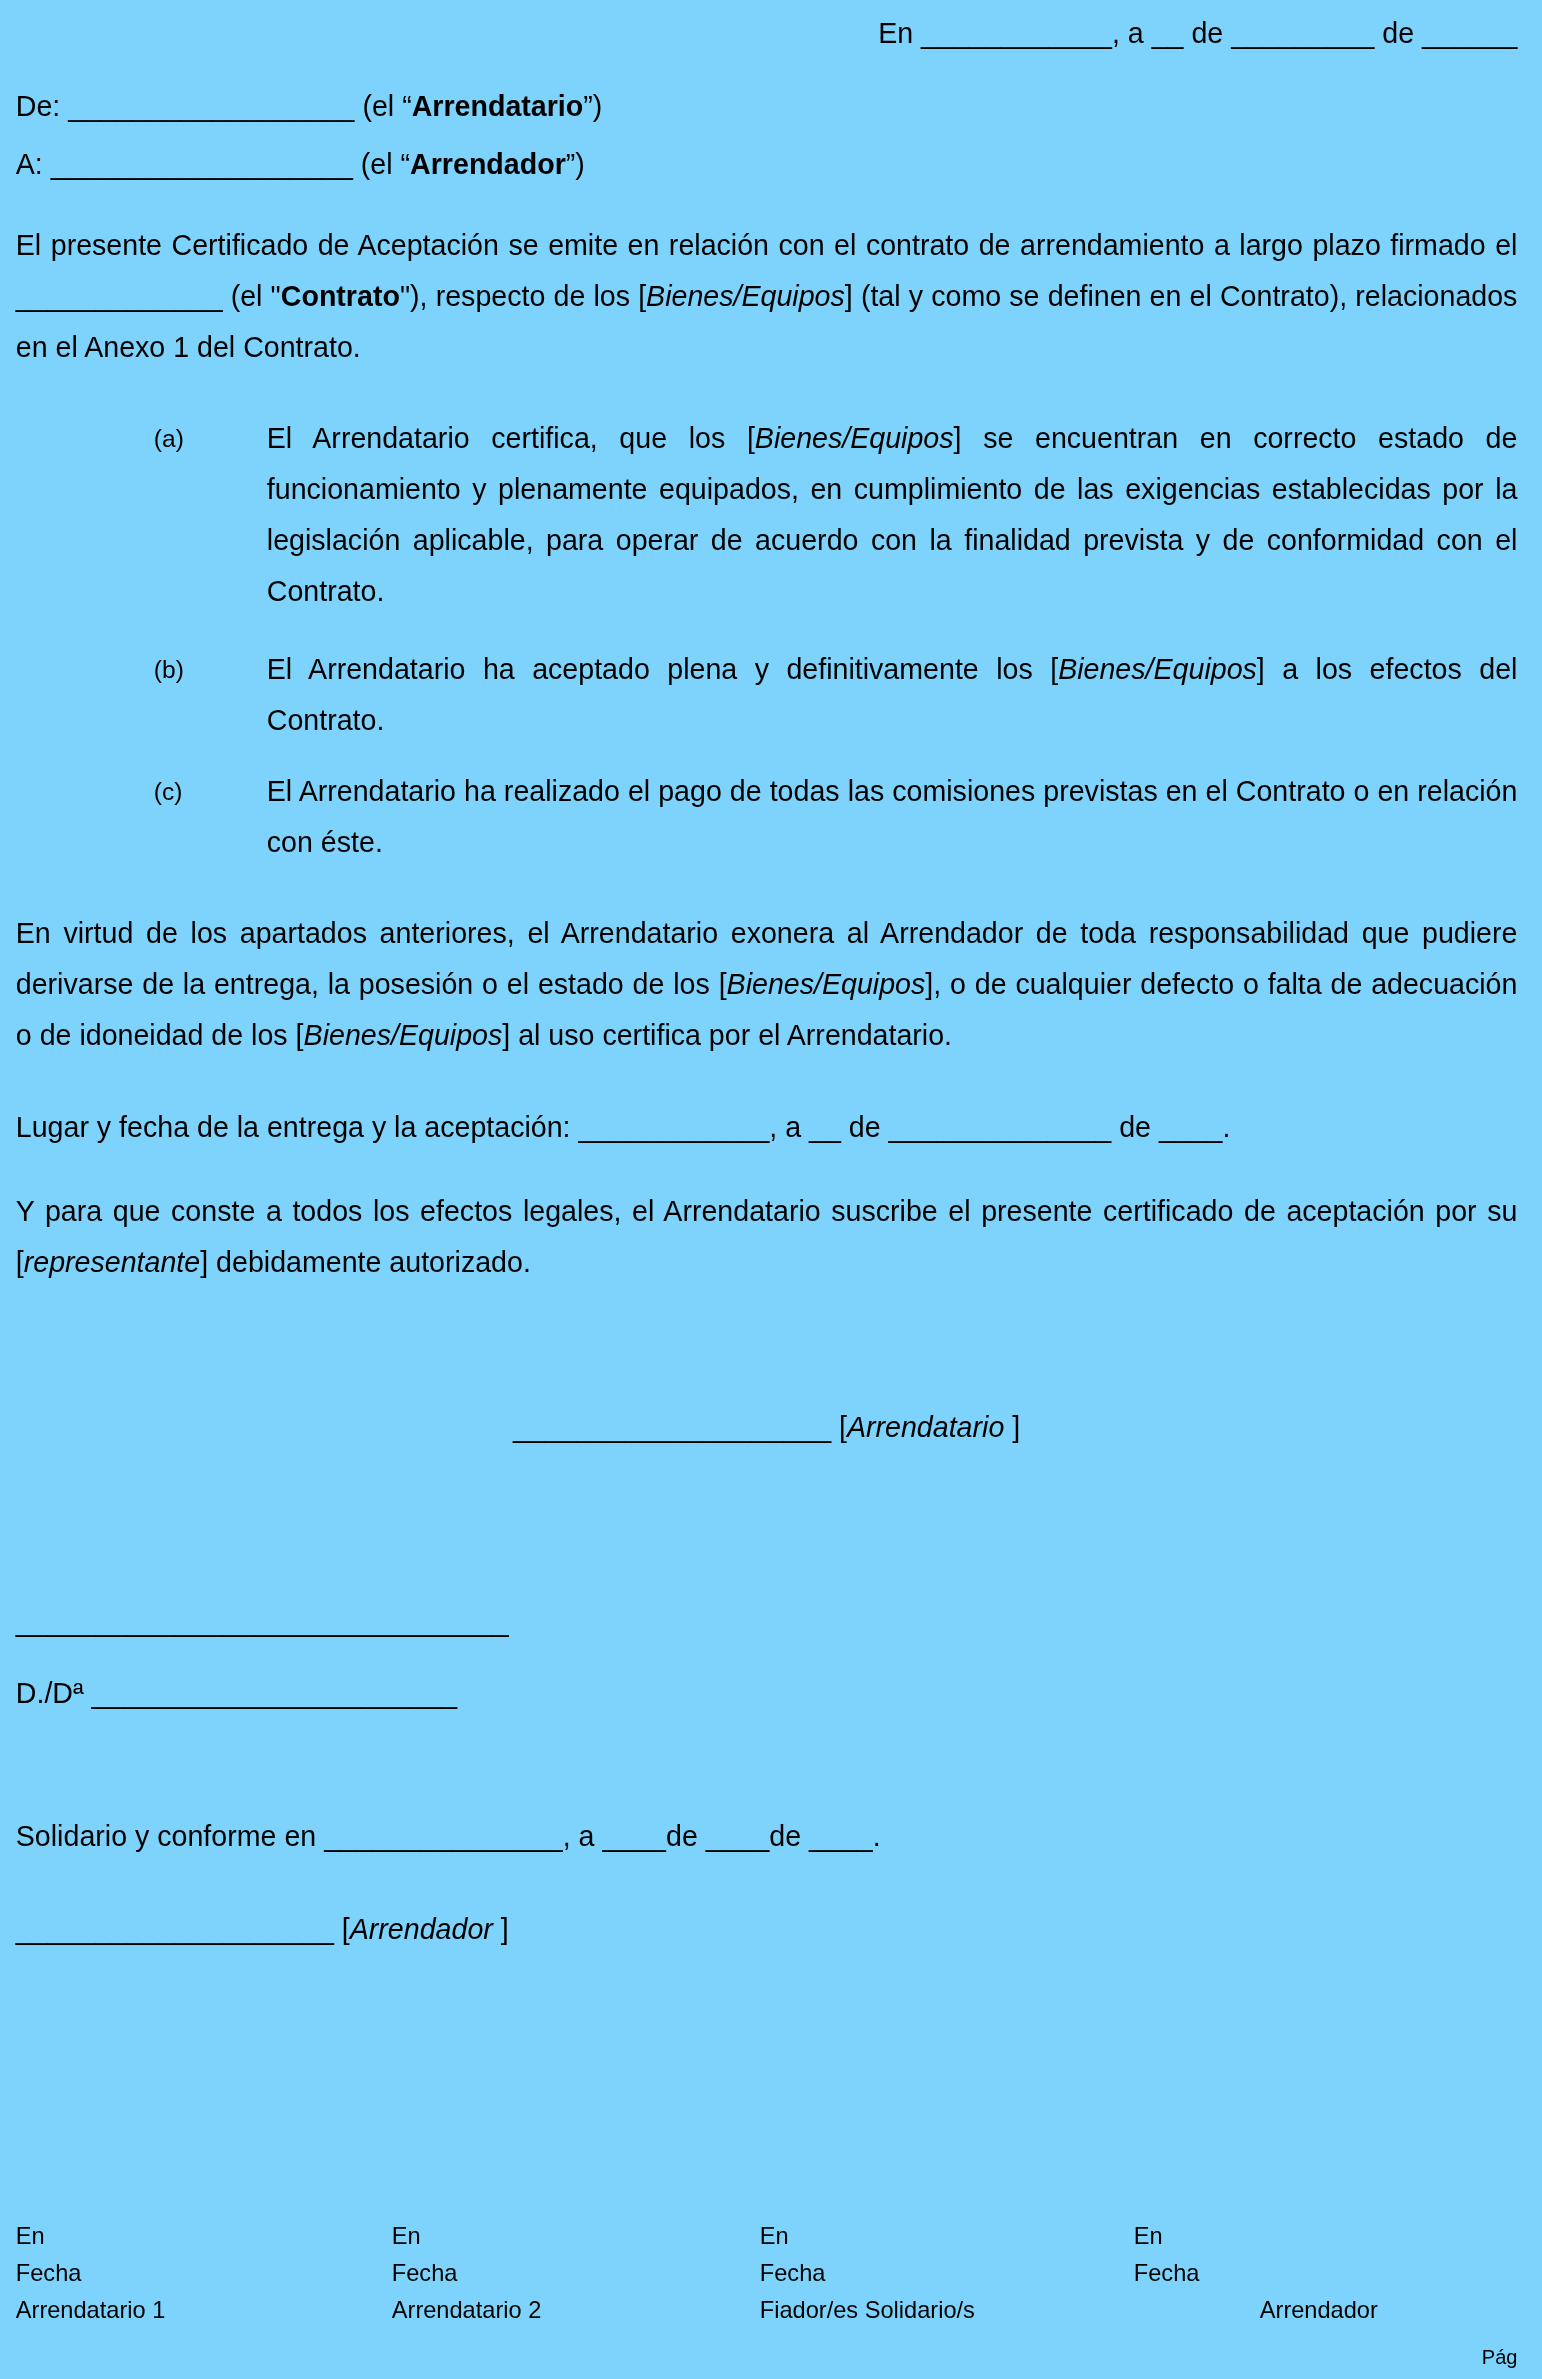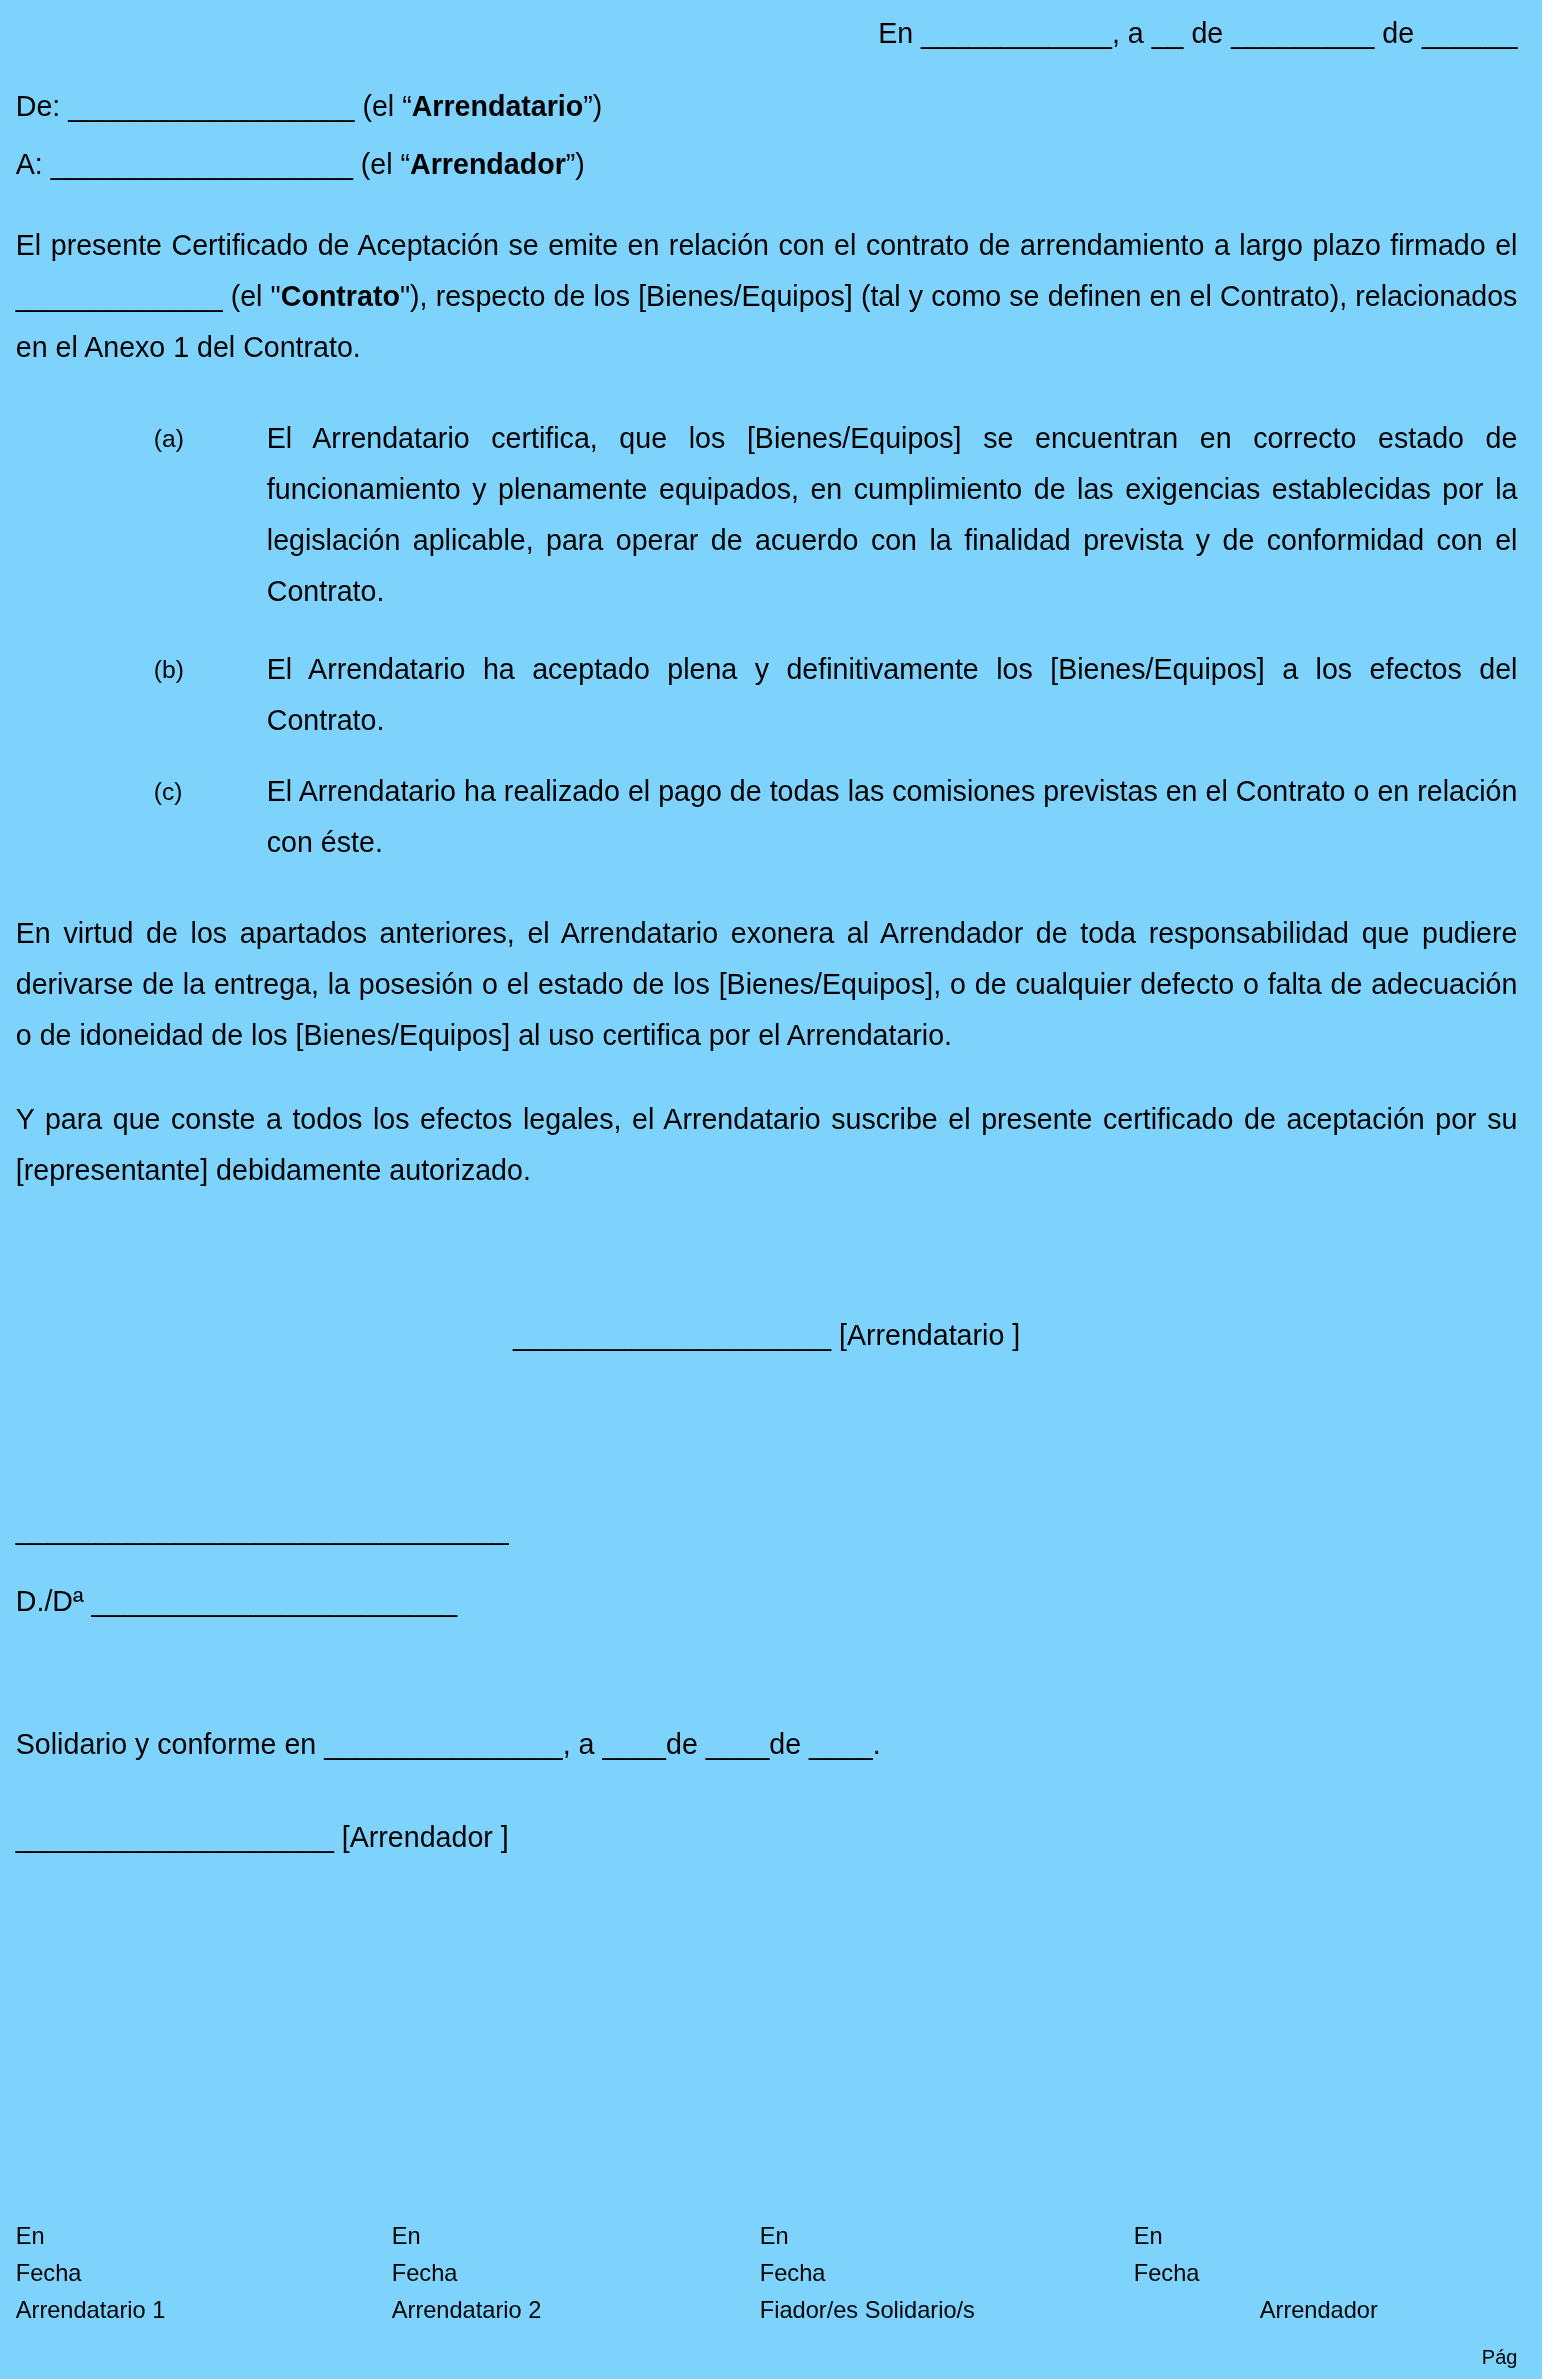--- a/index.html
+++ b/index.html
@@ -10,21 +10,21 @@
     position: relative;
     background: #7dd3fc;
     color: #000000;
     font-family: "Liberation Sans", sans-serif;
     font-size: 28.6px;
     line-height: 51px;
     padding: 7.9px 25.6px 0 15.8px;
     overflow: hidden;
   }
   .b { font-weight: bold; }
-  .i { }
+  .i { font-style: italic; }
   .justify { text-align: justify; }
   .date-line { text-align: right; }
   .p-de { margin-top: 21.7px; }
   .p-a { margin-top: 7.9px; }
   .p-intro { margin-top: 29.6px; }
   .list-row { display: flex; }
   .item-a { margin-top: 40px; }
   .item-b { margin-top: 26.6px; }
   .item-c { margin-top: 20.7px; }
   .list-label {
@@ -103,20 +103,23 @@
     <div class="list-label">(c)</div>
     <div class="list-text">
       <span>El Arrendatario ha realizado el pago de todas las comisiones previstas en el Contrato o en relación con éste.</span>
     </div>
   </div>
 
   <div class="p-virtud justify">
     <span>En virtud de los apartados anteriores, el Arrendatario exonera al Arrendador de toda responsabilidad que pudiere derivarse de la entrega, la posesión o el estado de los [</span><span class="i">Bienes/Equipos</span><span>], o de cualquier defecto o falta de adecuación o de idoneidad de los [</span><span class="i">Bienes/Equipos</span><span>] al uso certifica por el Arrendatario.</span>
   </div>
 
+  <div class="p-lugar">
+    <span>Lugar y fecha de la entrega y la aceptación: ____________, a __ de ______________ de ____.</span>
+  </div>
 
   <div class="p-conste justify">
     <span>Y para que conste a todos los efectos legales, el Arrendatario suscribe el presente certificado de aceptación por su [</span><span class="i">representante</span><span>] debidamente autorizado.</span>
   </div>
 
   <div class="sig-1">
     <span>____________________ [</span><span class="i">Arrendatario </span><span>]</span>
   </div>
 
   <div class="blank-line">

